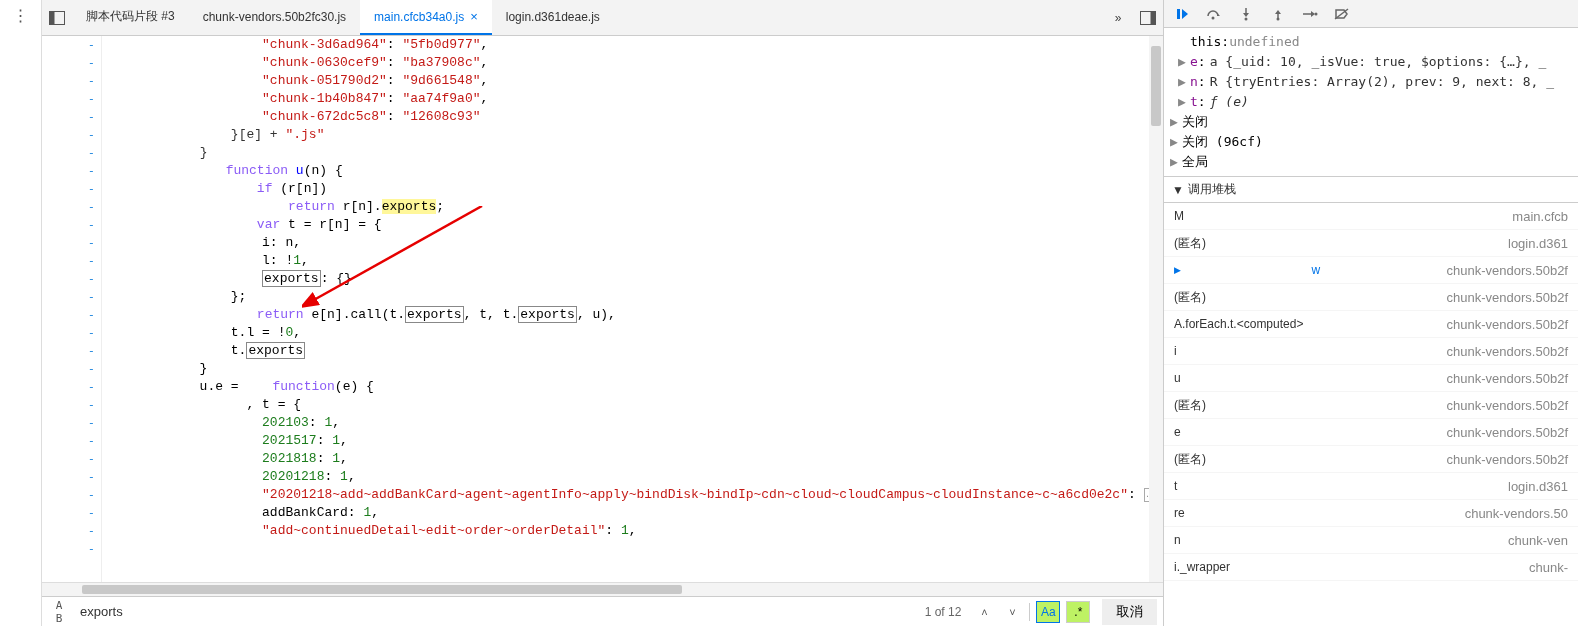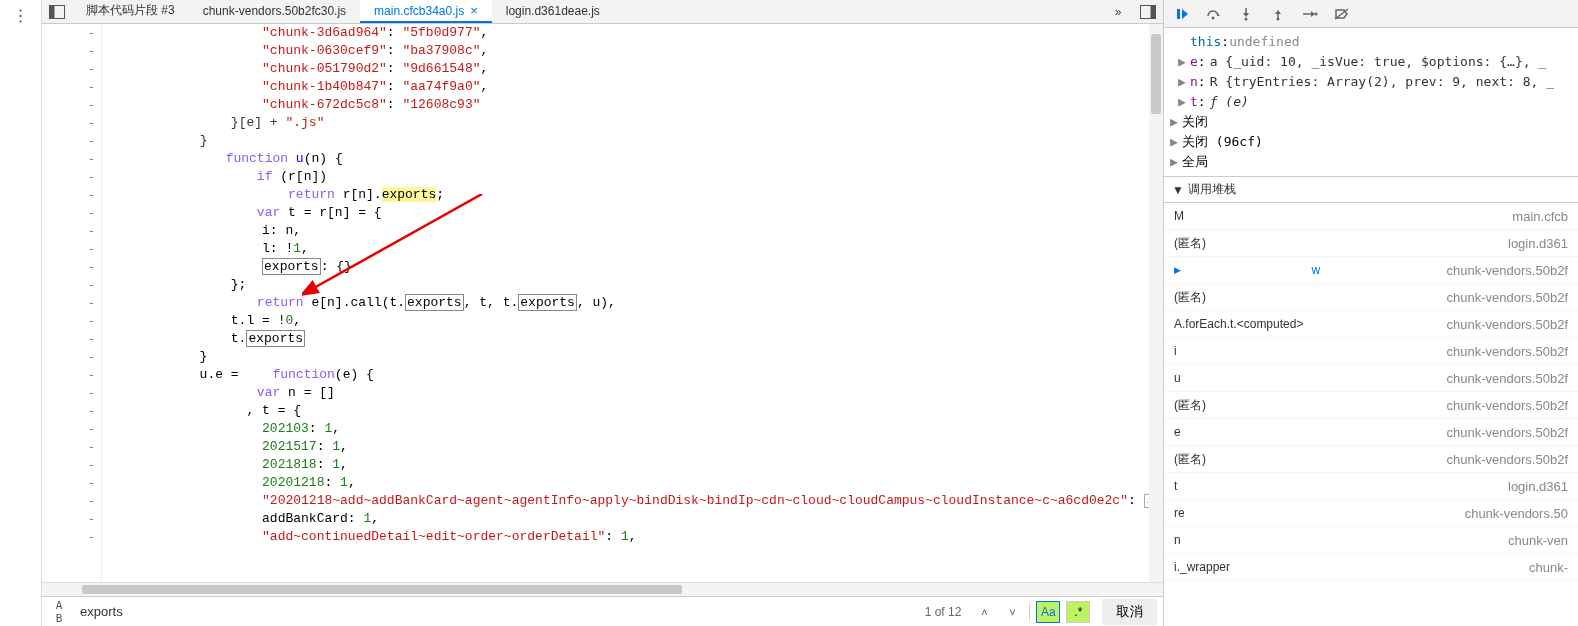--- a/index.html
+++ b/index.html
@@ -1,21 +1,21 @@
 <!DOCTYPE html>
 <html><head>
 <meta charset="utf-8">
 <style>
 * { box-sizing: border-box; margin: 0; padding: 0; }
 body { font-family: "Segoe UI", Arial, sans-serif; font-size: 12px; background: #fff; overflow: hidden; width: 1578px; height: 626px; }
 .root { display: flex; width: 100%; height: 100%; }
 .left-gutter { width: 42px; border-right: 1px solid #ddd; display: flex; flex-direction: column; align-items: center; padding-top: 6px; gap: 24px; color: #555; }
 .left-gutter .dots { font-size: 16px; }
 .main { flex: 1; display: flex; flex-direction: column; min-width: 0; }
-.tabbar { display: flex; align-items: center; height: 24px; border-bottom: 1px solid #ccc; background: #f3f3f3; }
+.tabbar { display: flex; align-items: center; height: 36px; border-bottom: 1px solid #ccc; background: #f3f3f3; }
 .tabbar .icon-btn { width: 30px; height: 28px; display: flex; align-items: center; justify-content: center; color: #444; cursor: pointer; }
 .tabs { display: flex; flex: 1; min-width: 0; height: 100%; align-items: stretch; }
 .tab { display: flex; align-items: center; padding: 0 14px; font-size: 12px; color: #333; cursor: pointer; border-bottom: 2px solid transparent; white-space: nowrap; gap: 6px; }
 .tab.active { border-bottom: 2px solid #0074e8; color: #0074e8; background: #fff; }
 .tab .close { color: #666; font-size: 13px; }
 .tab.active .close { color:#0074e8; }
 .code-area { flex: 1; position: relative; overflow: hidden; background: #fff; }
 .code-inner { display: flex; height: 100%; }
 .line-gutter { width: 60px; background: #fff; border-right: 1px solid #eee; }
 .line-cell { height: 18px; line-height: 18px; text-align: right; padding-right: 22px; color: #bbb; font-family: Consolas, monospace; font-size: 12px; position: relative; }
@@ -43,21 +43,21 @@
 .searchbar .cancel { background:#eee; border:none; padding:4px 14px; margin-left:6px; cursor:pointer; }
 .right { width: 415px; border-left:1px solid #ccc; display:flex; flex-direction:column; }
 .debug-toolbar { height:28px; border-bottom:1px solid #ccc; display:flex; align-items:center; padding:0 6px; gap:8px; background:#f3f3f3; }
 .debug-toolbar .dbtn { width:24px; height:22px; display:flex; align-items:center; justify-content:center; color:#666; cursor:pointer; }
 .debug-toolbar .dbtn.primary { color:#0074e8; }
 .scope { padding:4px 0; font-family: Consolas, monospace; font-size:13px; line-height:20px; border-bottom:1px solid #ccc; overflow:hidden; }
 .scope-row { display:flex; align-items:center; padding:0 6px; white-space:nowrap; overflow:hidden; }
 .scope-row .tri { color:#888; width:12px; display:inline-block; }
 .scope-row .name { color:#881391; }
 .scope-row .val { color:#333; margin-left:4px; }
-.scope-row .kw { color:#0369a1; }
+.scope-row .kw { color:#000000; }
 .scope-row .gray { color:#888; }
 .section-head { padding:4px 8px; border-bottom:1px solid #ccc; background:#fff; color:#333; font-size:12px; display:flex; align-items:center; gap:4px; }
 .stack { flex:1; overflow:auto; }
 .stack-row { display:flex; justify-content:space-between; align-items:center; height:27px; padding:0 10px; font-size:12px; color:#333; border-bottom:1px solid #f5f5f5; cursor:pointer; }
 .stack-row.current { color:#0074e8; }
 .stack-row.current::before { content:"▶"; color:#0074e8; margin-right:4px; font-size:9px; }
 .stack-row .src { color:#888; font-size:13px; }
 .arrow-svg { position:absolute; top:170px; left:260px; pointer-events:none; }
 </style>
 </head>
@@ -147,21 +147,20 @@
             <div class="code-line">                <span class="tok-func">var</span> t = r[n] = {</div>
             <div class="code-line">                    i: n,</div>
             <div class="code-line">                    l: !<span class="tok-num">1</span>,</div>
             <div class="code-line">                    <span class="boxed">exports</span>: {}</div>
             <div class="code-line">                };</div>
             <div class="code-line">                <span class="tok-func">return</span> e[n].call(t.<span class="boxed">exports</span>, t, t.<span class="boxed">exports</span>, u),</div>
             <div class="code-line">                t.l = !<span class="tok-num">0</span>,</div>
             <div class="code-line">                t.<span class="boxed">exports</span></div>
             <div class="code-line">            }</div>
             <div class="code-line">            u.e = <span class="tok-func">function</span>(e) {</div>
-            <div class="code-line">                <span class="tok-func">var</span> n = []</div>
             <div class="code-line">                  , t = {</div>
             <div class="code-line">                    <span class="tok-num">202103</span>: <span class="tok-num">1</span>,</div>
             <div class="code-line">                    <span class="tok-num">2021517</span>: <span class="tok-num">1</span>,</div>
             <div class="code-line">                    <span class="tok-num">2021818</span>: <span class="tok-num">1</span>,</div>
             <div class="code-line">                    <span class="tok-num">20201218</span>: <span class="tok-num">1</span>,</div>
             <div class="code-line">                    <span class="tok-key">"20201218~add~addBankCard~agent~agentInfo~apply~bindDisk~bindIp~cdn~cloud~cloudCampus~cloudInstance~c~a6cd0e2c"</span>: <span class="fold">…</span></div>
             <div class="code-line">                    addBankCard: <span class="tok-num">1</span>,</div>
             <div class="code-line">                    <span class="tok-key">"add~continuedDetail~edit~order~orderDetail"</span>: <span class="tok-num">1</span>,</div>
             <div class="sbar-v">
               <div class="thumb"></div>

